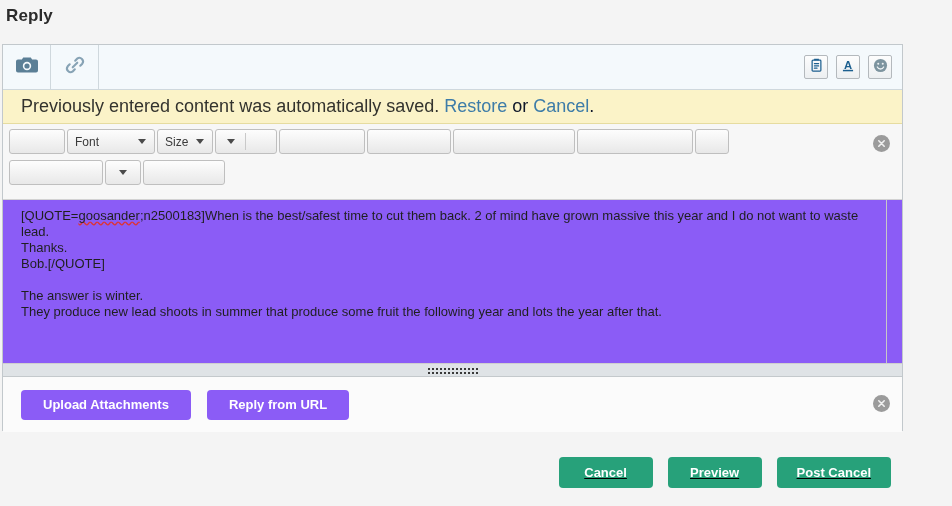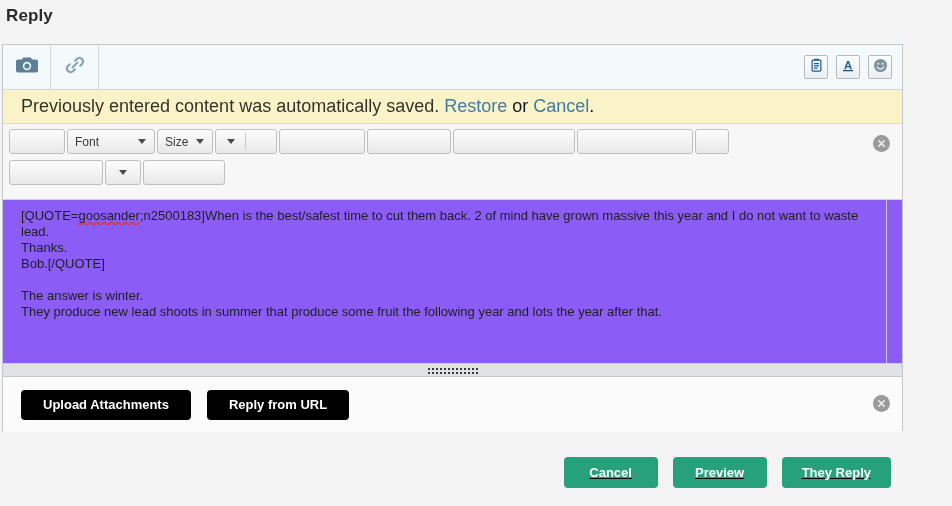--- a/index.html
+++ b/index.html
@@ -156,21 +156,21 @@
 
   
   .upload-row {
     position: relative;
     height: 55px; width: 100%;
     background: #fbfbfb;
     display: flex; align-items: center;
     padding-left: 18px; gap: 16px;
   }
   .green-btn {
-    background: #000000;
+    background: #8b5cf6;
     color: #ffffff;
     border: none; border-radius: 4px;
     font-size: 13px; font-weight: bold;
     font-family: "Liberation Sans", sans-serif;
     height: 30px; padding: 0 22px;
     cursor: pointer;
   }
   .upload-close {
     position: absolute; right: 12px; top: 18px;
     width: 17px; height: 17px; border-radius: 50%;
@@ -325,16 +325,16 @@
           <path d="M2 2l6 6M8 2l-6 6"></path>
         </svg>
       </div>
     </div>
 
   </div>
 
   <div class="footer-actions">
     <button class="footer-btn">Cancel</button>
     <button class="footer-btn">Preview</button>
-    <button class="footer-btn">They Reply</button>
+    <button class="footer-btn">Post Cancel</button>
   </div>
 
 </div>
 
 </body></html>

